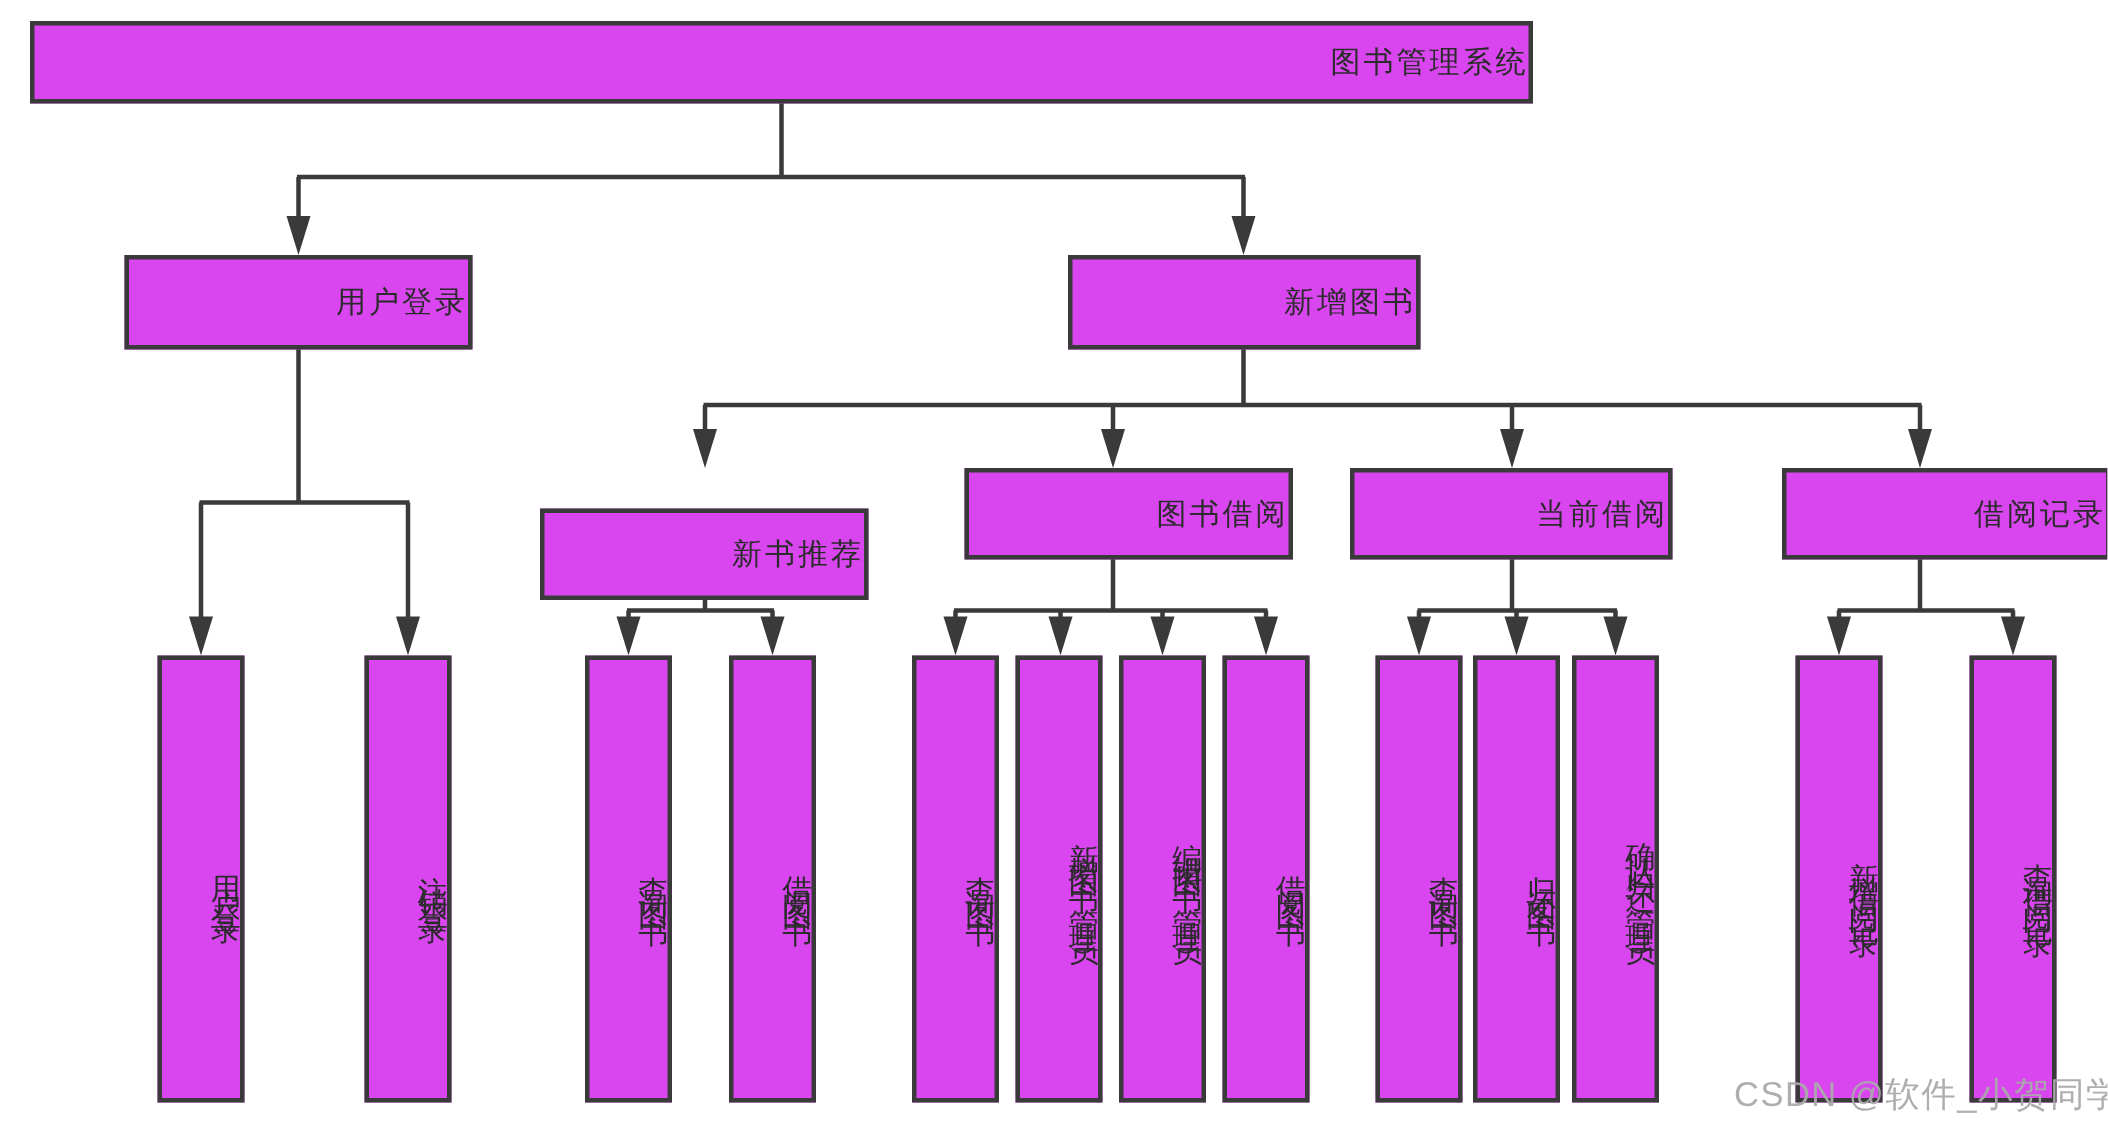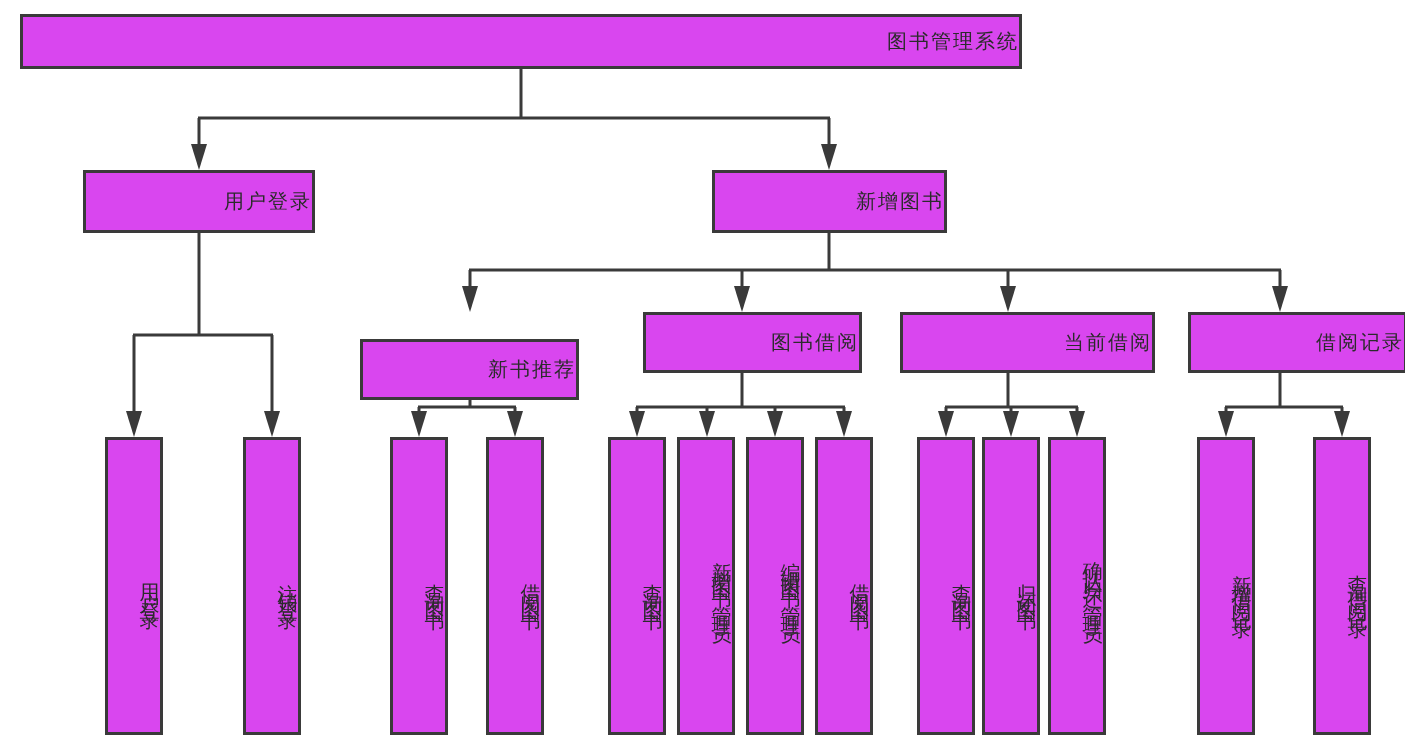--- a/index.html
+++ b/index.html
@@ -110,21 +110,21 @@
   <div class="node" style="left:712px; top:170px; width:235px; height:63px;">
     <span>新增图书</span>
   </div>
 
   <div class="node" style="left:360px; top:312px; width:219px; height:61px;margin-top:27px;">
     <span>新书推荐</span>
   </div>
   <div class="node" style="left:633px; top:312px; width:219px; height:61px;margin-left:10px;">
     <span>图书借阅</span>
   </div>
-  <div class="node" style="left:900px; top:312px; width:255px; height:61px;">
+  <div class="node" style="left:900px; top:312px; width:215px; height:61px;">
     <span>当前借阅</span>
   </div>
   <div class="node" style="left:1171px; top:312px; width:219px; height:61px;margin-left:17px;">
     <span>借阅记录</span>
   </div>
 
   <div class="node leaf" style="left:105px;">
     <span class="vtext">用户登录</span>
   </div>
   <div class="node leaf" style="left:243px;">
@@ -161,14 +161,15 @@
     <span class="vtext">确认归还（管理员）</span>
   </div>
 
   <div class="node leaf" style="left:1197px;">
     <span class="vtext">新增借阅记录</span>
   </div>
   <div class="node leaf" style="left:1313px;">
     <span class="vtext">查询借阅记录</span>
   </div>
 
+  <div id="watermark">CSDN @软件_小贺同学</div>
 
 </div>
 
 </body></html>

